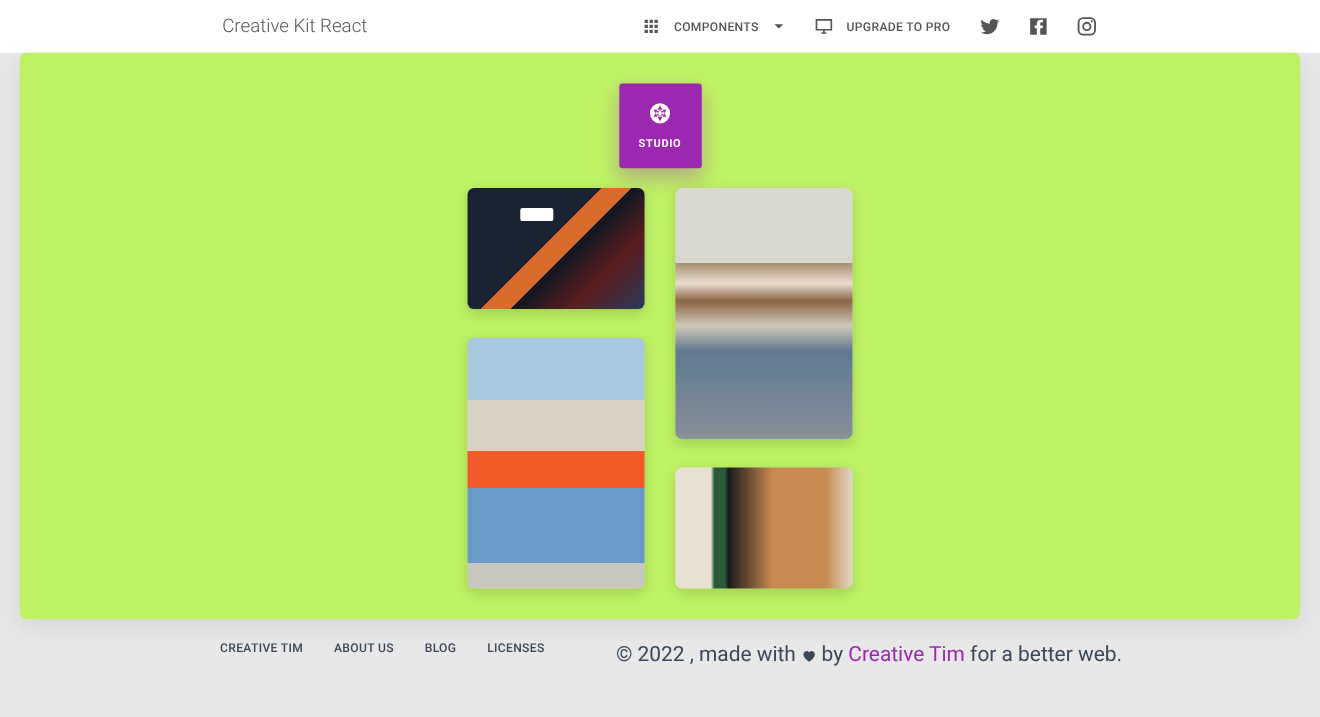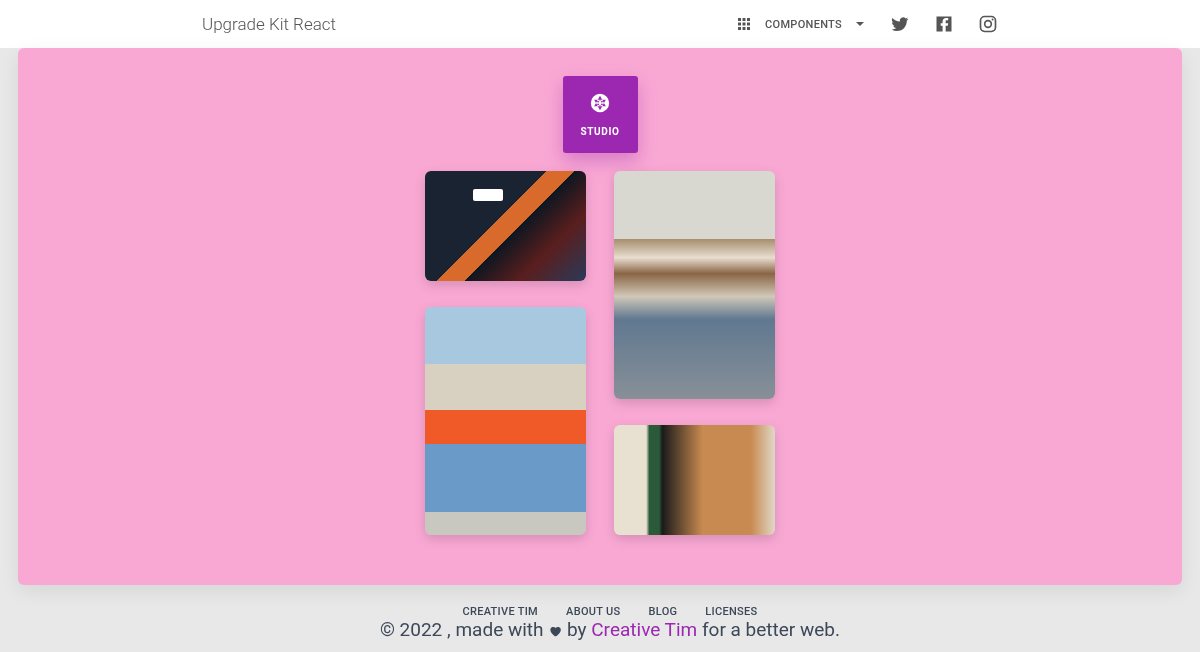--- a/index.html
+++ b/index.html
@@ -58,25 +58,25 @@
     }
     .caret {
       width: 0;
       height: 0;
       border-left: 4px solid transparent;
       border-right: 4px solid transparent;
       border-top: 4px solid #555;
       margin-left: 2px;
     }
     .card {
-      background: #f9a8d4;
+      background: #bef264;
       margin: 0 18px;
       border-radius: 6px;
       box-shadow: 0 6px 20px rgba(0,0,0,0.08);
-      padding: 0 0 50px 0;
+      padding: 0 0 28px 0;
     }
     .tabs {
       display: flex;
       justify-content: center;
       gap: 18px;
       padding-top: 28px;
       margin-bottom: 18px;
     }
     .tab {
       width: 75px;
@@ -123,25 +123,23 @@
       background-position: center;
     }
     .img-a { height: 110px; background: linear-gradient(135deg, #1a2332 0%, #1a2332 45%, #d86a2b 45%, #d86a2b 55%, #0e1620 55%, #5a1e1e 75%, #2a3a5a 100%); }
     .img-b { height: 228px; background: linear-gradient(180deg, #a8c8e0 0%, #a8c8e0 25%, #d8d0c0 25%, #d8d0c0 45%, #f05a28 45%, #f05a28 60%, #6a9bc8 60%, #6a9bc8 90%, #c8c8c0 90%); }
     .img-c { height: 228px; background: linear-gradient(180deg, #d8d8d0 0%, #d8d8d0 30%, #a89070 30%, #e8ddd0 38%, #8a6545 45%, #d0c8b8 55%, #607890 65%, #889098 100%); }
     .img-d { height: 110px; background: linear-gradient(90deg, #e8e0d0 0%, #e8e0d0 20%, #2a5a3a 22%, #2a5a3a 28%, #1a1a1a 30%, #c88a50 55%, #c88a50 85%, #e0d8c8 100%); }
     .img-a::before { content:""; display:block; width:30px; height:12px; background:#fff; border-radius:2px; position:relative; top:18px; left:48px; }
     .footer {
       display: flex;
       justify-content: space-between;
-      align-items: center;
       padding: 20px 180px 20px 200px;
       font-size: 12px;
       color: #555;
-      flex-direction: column;
     }
     .footer-left {
       display: flex;
       gap: 28px;
     }
     .footer-left a {
       color: #3c4858;
       font-weight: 500;
       font-size: 11px;
       letter-spacing: 0.3px;
@@ -152,31 +150,39 @@
       font-size: 19px;
       color: #3c4858;
     }
     .footer-right .link { color: #9c27b0; cursor: pointer; }
     .heart { fill: #3c4858; width: 14px; height: 14px; vertical-align: -2px; }
   </style>
 </head>
 <body>
 
 <div class="header">
-  <div class="brand">Upgrade Kit React</div>
+  <div class="brand">Creative Kit React</div>
   <div class="nav">
     <div class="nav-item">
       <span class="nav-icon">
         <svg viewBox="0 0 24 24" width="18" height="18">
             <path d="M4 4h4v4H4zm6 0h4v4h-4zm6 0h4v4h-4zM4 10h4v4H4zm6 0h4v4h-4zm6 0h4v4h-4zM4 16h4v4H4zm6 0h4v4h-4zm6 0h4v4h-4z"></path>
           </svg>
       </span>
       <span>Components</span>
       <span class="caret"></span>
     </div>
+    <div class="nav-item">
+      <span class="nav-icon">
+        <svg viewBox="0 0 24 24" width="18" height="18">
+            <path d="M3 4h18v12H3z M9 20h6 M12 16v4" fill="none" stroke="#555" stroke-width="2"></path>
+          </svg>
+      </span>
+      <span>Upgrade to Pro</span>
+    </div>
     <span class="social-icon">
       <svg viewBox="0 0 24 24" width="20" height="20">
           <path d="M22 5.9a8.2 8.2 0 01-2.4.7 4.1 4.1 0 001.8-2.3 8.3 8.3 0 01-2.6 1 4.1 4.1 0 00-7 3.7A11.7 11.7 0 013 4.8a4.1 4.1 0 001.3 5.5 4.1 4.1 0 01-1.9-.5v.1a4.1 4.1 0 003.3 4 4.2 4.2 0 01-1.9.1 4.1 4.1 0 003.8 2.9A8.3 8.3 0 012 18.6a11.7 11.7 0 006.3 1.9c7.6 0 11.8-6.3 11.8-11.8v-.5A8.4 8.4 0 0022 5.9z"></path>
         </svg>
     </span>
     <span class="social-icon">
       <svg viewBox="0 0 24 24" width="20" height="20">
           <path d="M3 3h18v18h-7v-7h2.5l.5-3H14V9c0-.9.2-1.5 1.6-1.5H17V4.8c-.3 0-1.3-.1-2.5-.1-2.5 0-4.2 1.5-4.2 4.3V11H8v3h2.3v7H3V3z"></path>
         </svg>
     </span>

